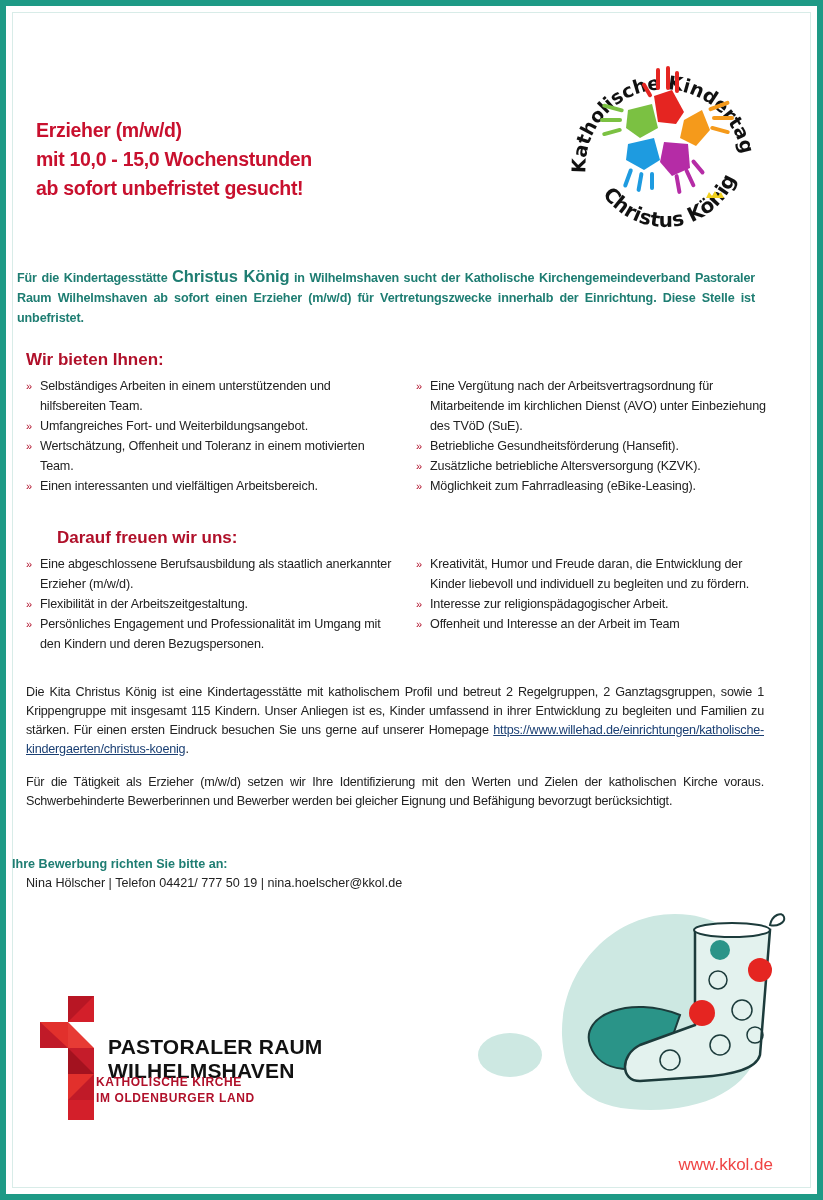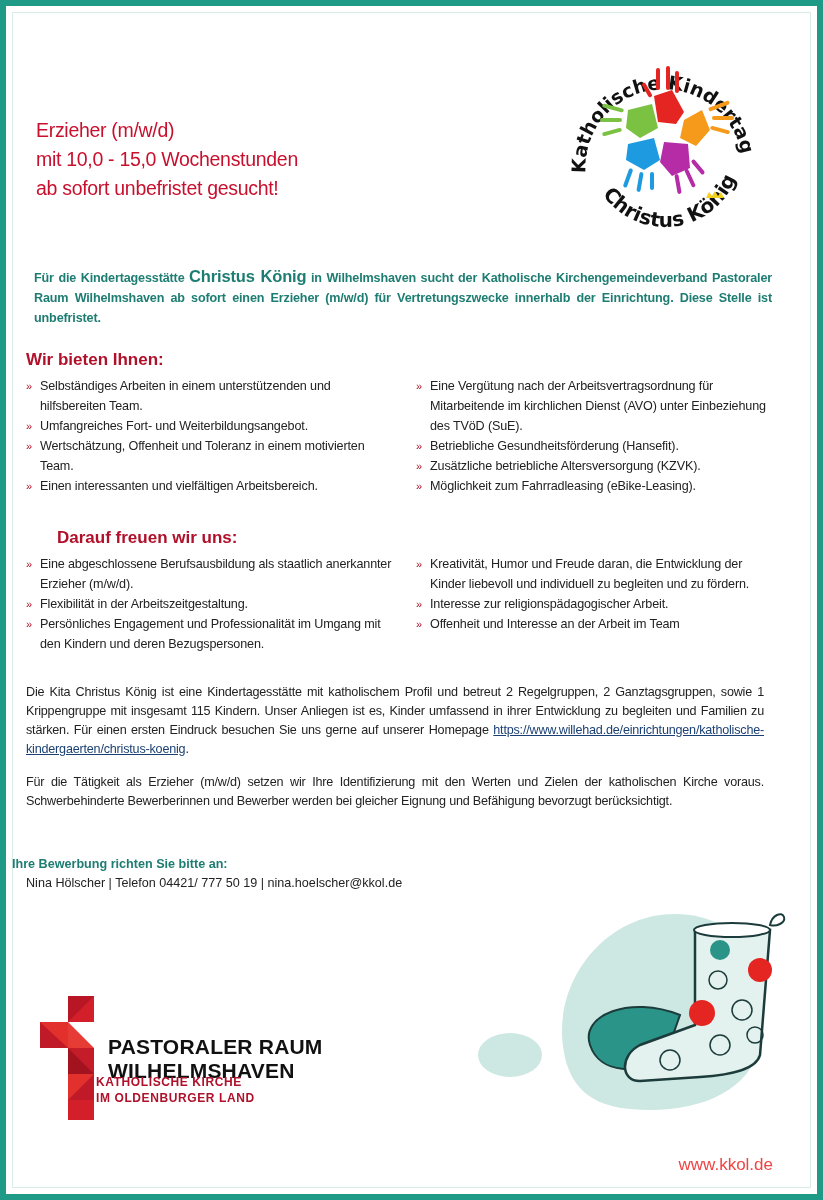--- a/index.html
+++ b/index.html
@@ -4,27 +4,27 @@
 <style>
   html, body { margin: 0; padding: 0; background: #ffffff; }
   body { width: 823px; height: 1200px; position: relative; overflow: hidden;
          font-family: "Liberation Sans", sans-serif; }
   .frame { position: absolute; left: 0; top: 0; width: 823px; height: 1200px;
            box-sizing: border-box; border: 6px solid #1e9a86; background: #fff; }
   .inner { position: absolute; left: 6px; top: 6px; right: 6px; bottom: 6px;
            border: 1px solid #d8ece8; }
 
   .headline { position: absolute; left: 36px; top: 116px; color: #c8102e;
-              font-family: "Liberation Sans", sans-serif; font-weight: 400;
+              font-family: "Liberation Sans", sans-serif; font-weight: 700;
               font-size: 19.5px; line-height: 29px; letter-spacing: -0.3px; }
   .headline div { white-space: nowrap; }
 
   .kita-logo { position: absolute; left: 556px; top: 38px; width: 212px; height: 200px; }
 
-  .intro { position: absolute; left: 34px; top: 266px; width: 738px;
+  .intro { position: absolute; left: 17px; top: 266px; width: 738px;
            color: #1e7d72; font-weight: 700; font-size: 12.6px; line-height: 20px;
            text-align: justify; letter-spacing: -0.15px; }
   .intro .big { font-size: 16.5px; }
 
   .section-title { position: absolute; left: 26px; color: #b0102a; font-weight: 700;
                    font-size: 17px; }
   .col { position: absolute; width: 370px; font-size: 12.6px; line-height: 20px;
          color: #222; letter-spacing: -0.15px; }
   .col ul { list-style: none; margin: 0; padding: 0; }
   .col li { position: relative; padding-left: 14px; }

